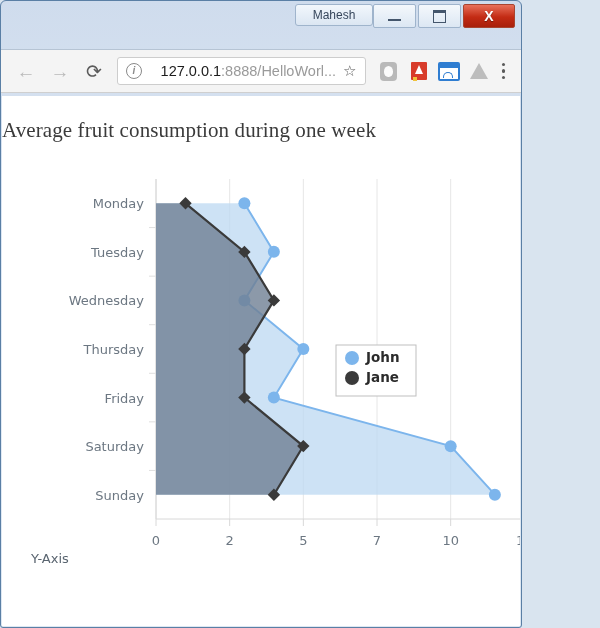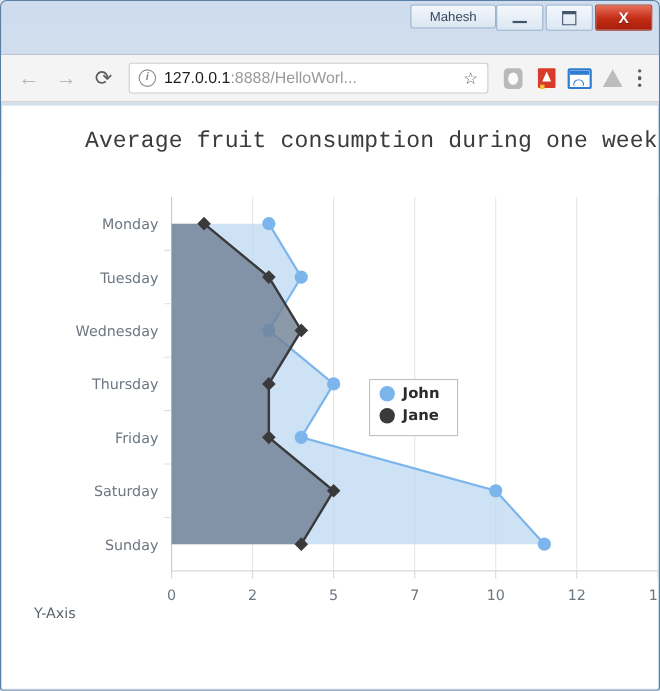--- a/index.html
+++ b/index.html
@@ -2,21 +2,21 @@
 <html><head>
 <meta charset="utf-8">
 <style>
   html,body{margin:0;padding:0;}
   body{
     width:600px;height:628px;overflow:hidden;
     font-family:"Liberation Sans",sans-serif;
     background:#d9e4ef;
   }
   .window{
-    position:relative;width:600px;height:628px;box-sizing:border-box;
+    position:relative;width:522px;height:628px;box-sizing:border-box;
     border:1px solid #5a7fa5;border-radius:6px 6px 3px 3px;
     background:linear-gradient(#cfdced,#e2ebf5 55%,#dde7f2);
     overflow:hidden;
   }
   
   .titlebar{position:relative;height:48px;}
   .win-caption{
     position:absolute;right:148px;top:3px;
     min-width:78px;height:22px;line-height:21px;text-align:center;
     padding:0 8px;box-sizing:border-box;
@@ -79,21 +79,21 @@
   .omnibox{
     flex:1;height:28px;margin:0 6px 0 4px;
     background:#fff;border:1px solid #cdcdcd;border-radius:3px;
     display:flex;align-items:center;padding:0 8px;box-sizing:border-box;gap:7px;
   }
   .info-icon{
     width:14px;height:14px;border:1.3px solid #8a8a8a;border-radius:50%;
     color:#8a8a8a;font-size:10px;font-style:italic;font-weight:bold;
     display:flex;align-items:center;justify-content:center;line-height:1;flex:0 0 auto;
   }
-  .url{font-size:14.5px;color:#9a9a9a;white-space:nowrap;overflow:hidden;flex:1;}
+  .url{font-size:14.5px;color:#9a9a9a;white-space:nowrap;overflow:hidden;flex:1;text-align:right;}
   .url b{color:#1c1c1c;font-weight:normal;}
   .star{font-size:15px;color:#5a5a5a;margin-left:auto;}
   .ext{width:26px;height:26px;display:flex;align-items:center;justify-content:center;flex:0 0 auto;}
   .ext-shield{
     width:17px;height:19px;background:#b9b9b9;border-radius:4px;
     display:flex;align-items:center;justify-content:center;
   }
   .ext-shield i{display:block;width:9px;height:11px;background:#fbfbfb;border-radius:50% 50% 45% 45%;}
   .ext-book{width:16px;height:18px;background:#d83b2a;border-radius:1px;position:relative;}
   .ext-book:after{content:"";position:absolute;left:2px;bottom:-1px;width:4px;height:4px;background:#f0c23a;}
@@ -115,22 +115,22 @@
     border-bottom:16px solid #bdbdbd;
   }
   .kebab{display:flex;flex-direction:column;gap:3px;padding:0 6px;}
   .kebab i{width:3.5px;height:3.5px;border-radius:50%;background:#5a5a5a;display:block;}
   
   .page{
     position:absolute;left:1px;right:1px;top:95px;bottom:1px;
     background:#fff;overflow:hidden;
   }
   .chart-title{
-    text-align:right;margin-top:22px;
-    font-family:Liberation Mono, monospace;
+    text-align:left;margin-top:22px;
+    font-family:Liberation Serif, serif;
     font-size:21px;color:#3b3b3b;letter-spacing:.1px;
   }
   .plot{position:absolute;left:0;top:0;width:598px;height:533px;margin-left:29px;}
   .axis-title{
     position:absolute;left:0;right:0;top:455px;text-align:left;
     font-size:13px;color:#5a6570;font-family:"DejaVu Sans",sans-serif;
   }
   svg{display:block;}
   .cat-label{font-family:"DejaVu Sans",sans-serif;font-size:13px;fill:#6c7782;}
   .tick-label{font-family:"DejaVu Sans",sans-serif;font-size:13px;fill:#6c7782;}

